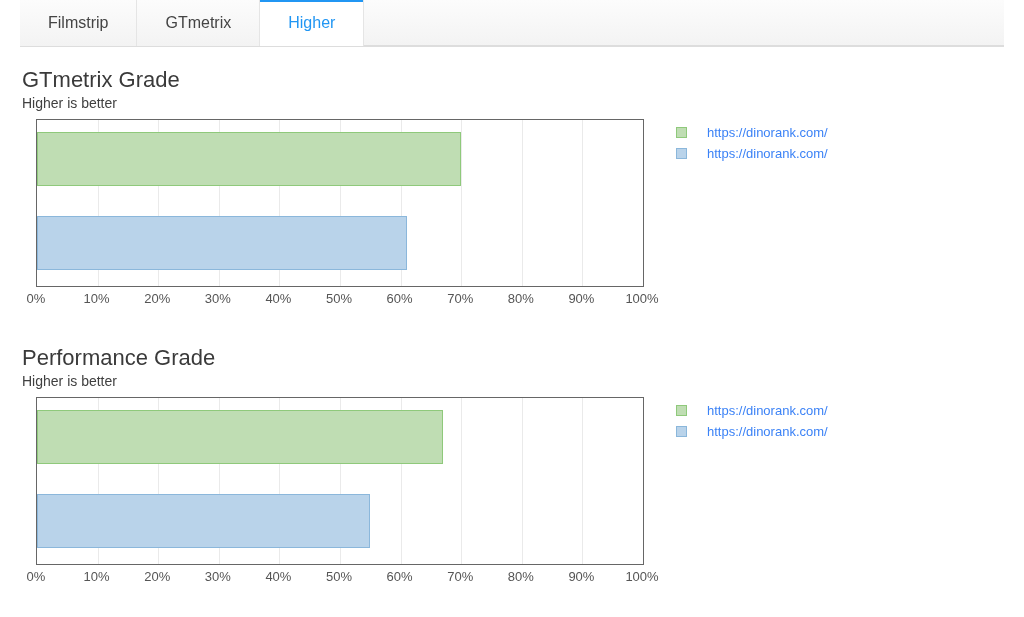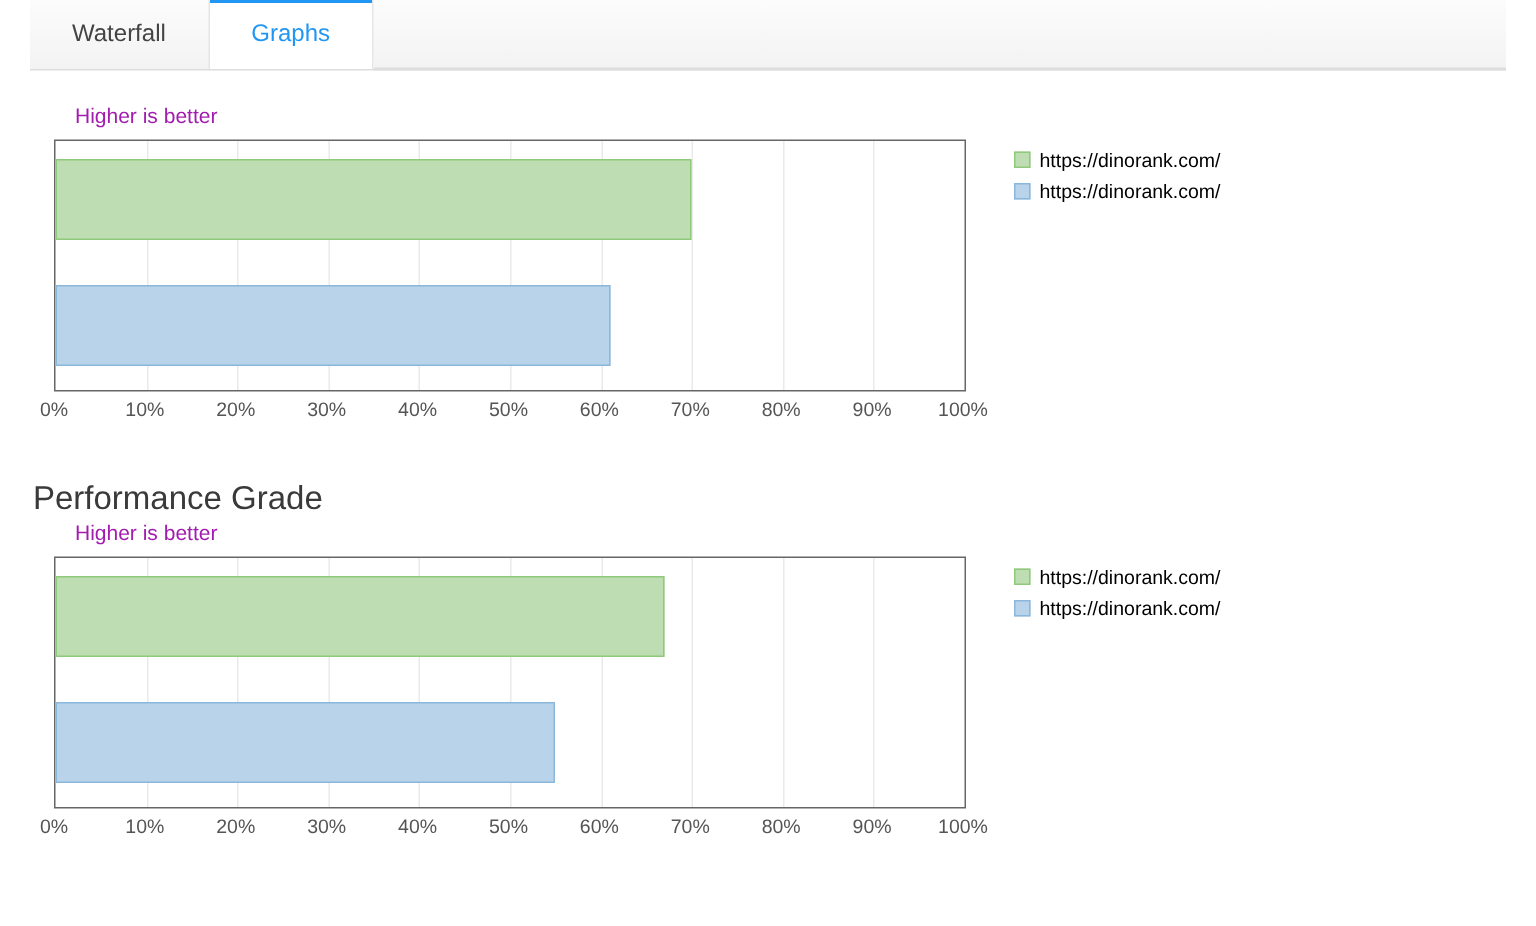--- a/index.html
+++ b/index.html
@@ -52,24 +52,23 @@
     .chart-block {
       margin-bottom: 30px;
     }
     .chart-title {
       font-size: 22px;
       color: #3a3a3a;
       font-weight: 400;
     }
     .chart-subtitle {
       font-size: 14px;
-      color: #a21caf;
+      color: #404040;
       margin-top: 2px;
       margin-bottom: 8px;
-      margin-left: 28px;
     }
     .chart-row {
       display: flex;
       align-items: flex-start;
       gap: 24px;
     }
     .chart-area {
       width: 630px;
     }
     .plot-box {
@@ -112,51 +111,53 @@
       transform: translateX(-50%);
       font-size: 13px;
       color: #555;
     }
     .legend {
       padding-top: 6px;
     }
     .legend-item {
       display: flex;
       align-items: center;
-      gap: 6px;
+      gap: 20px;
       font-size: 13px;
-      color: #000000;
+      color: #3b82f6;
       margin-bottom: 6px;
     }
     .swatch {
       width: 11px;
       height: 11px;
       display: inline-block;
     }
     .swatch-green {
       background: #BFDDB3;
       border: 1px solid #8FC97B;
     }
     .swatch-blue {
       background: #B9D3EA;
       border: 1px solid #8BB7DB;
     }
   </style>
 </head>
 <body>
 
 <div class="tabs">
-  <div class="tab">Waterfall</div>
-  <div class="tab active">Graphs</div>
+  <div class="tab">Filmstrip</div>
+  <div class="tab">GTmetrix</div>
+  <div class="tab active">Higher</div>
   <div class="tabs-trailing"></div>
 </div>
 
 <div class="content">
 
   <div class="chart-block">
+    <div class="chart-title">GTmetrix Grade</div>
     <div class="chart-subtitle">Higher is better</div>
     <div class="chart-row">
       <div class="chart-area">
         <div class="plot-box" id="plot-0">
             <div class="gridline" style="left: 60.6px;"></div>
             <div class="gridline" style="left: 121.2px;"></div>
             <div class="gridline" style="left: 181.8px;"></div>
             <div class="gridline" style="left: 242.4px;"></div>
             <div class="gridline" style="left: 303px;"></div>
             <div class="gridline" style="left: 363.6px;"></div>

